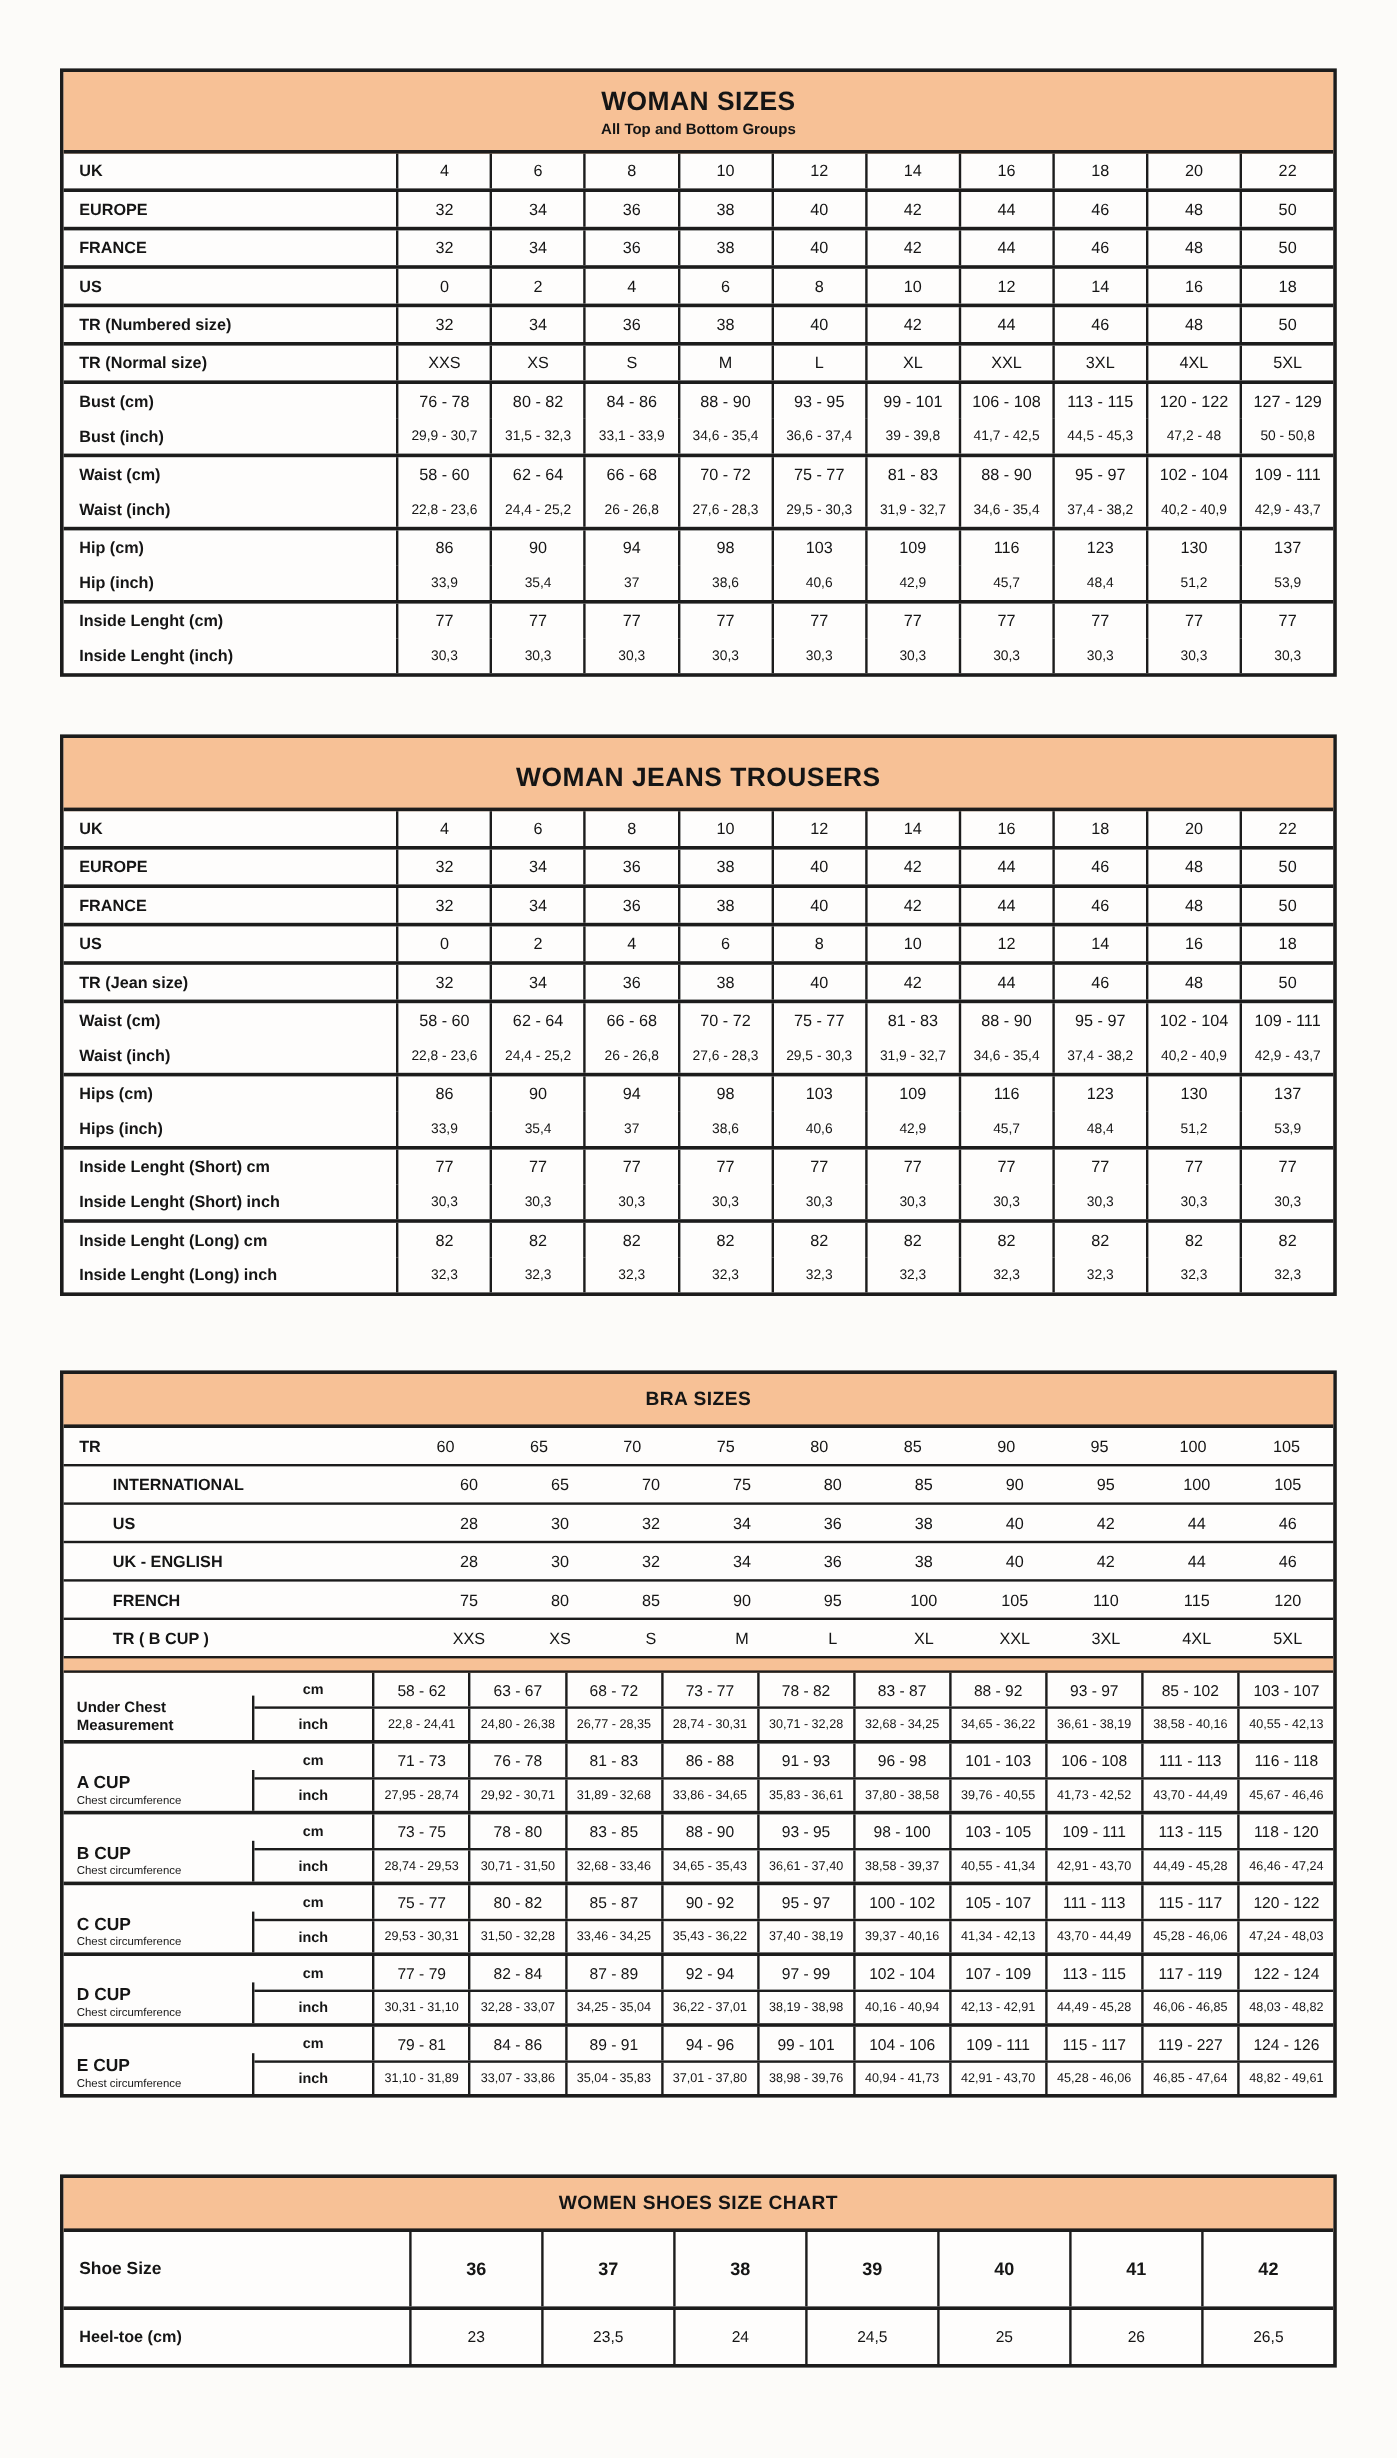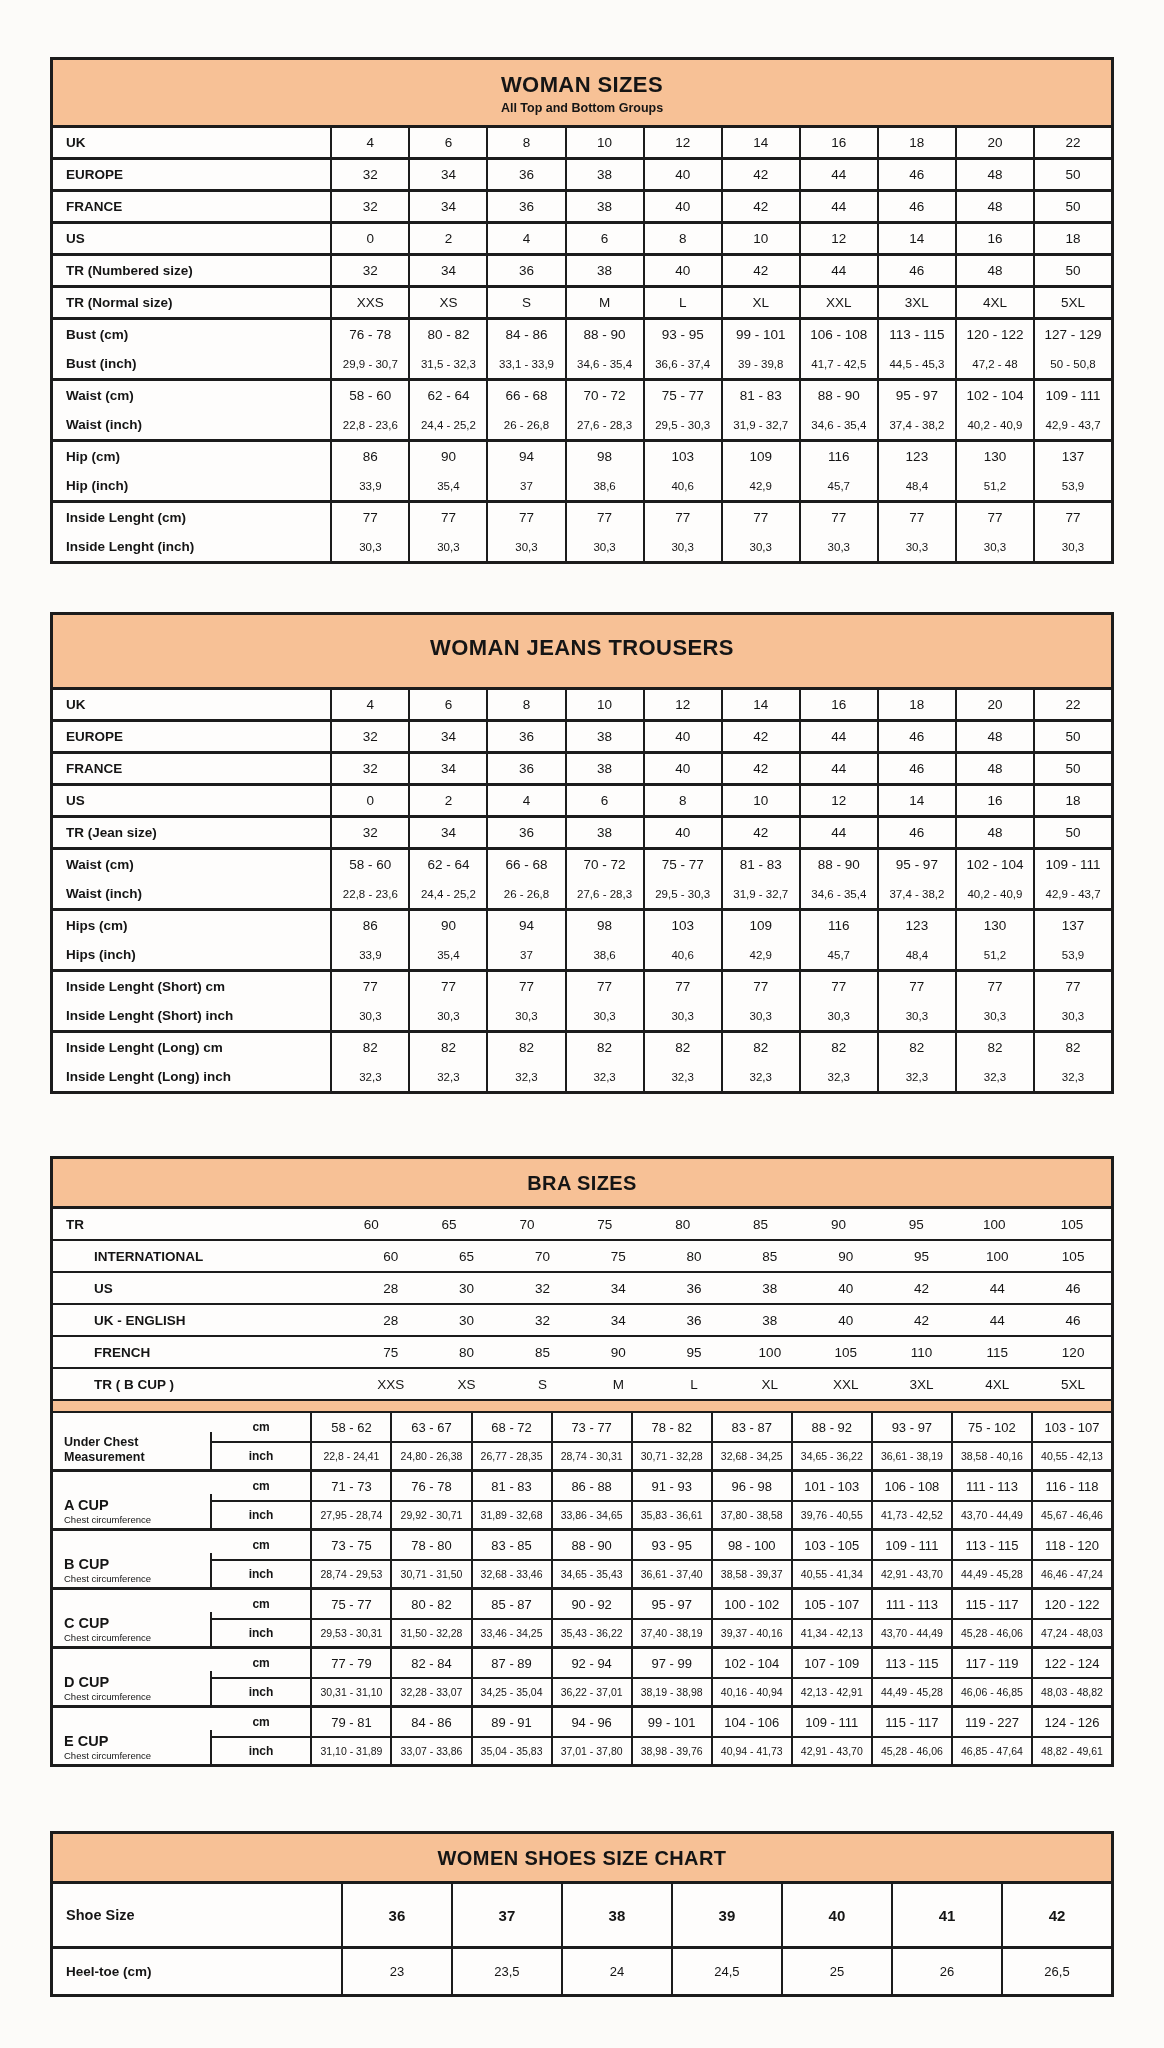--- a/index.html
+++ b/index.html
@@ -25,28 +25,28 @@
   .mb-a{margin-bottom:48px;}
   .mb-b{margin-bottom:62px;}
   .mb-c{margin-bottom:64px;}
 
   .tbl-header{
     background:var(--accent);
     border-bottom:3px solid var(--bc);
     text-align:center;
     padding:12px 0 10px 0;
   }
-  .tbl-header.tall{padding:20px 0 26px 0;}
+  .tbl-header.tall{padding:20px 0 12px 0;}
   .tbl-header.compact{padding:13px 0 11px 0;}
   .tbl-title{
     font-size:22px;
     font-weight:bold;
     letter-spacing:.4px;
   }
-  .tbl-header.compact .tbl-title{font-size:20px;}
+  .tbl-header.compact .tbl-title{font-size:16px;}
   .tbl-subtitle{
     font-size:12.5px;
     font-weight:bold;
     margin-top:3px;
   }
 
   
   .tbl-body .section + .section{border-top:3px solid var(--bc);}
   .row{display:flex;align-items:stretch;min-height:29px;}
   .cell{display:flex;align-items:center;}
@@ -634,21 +634,21 @@
             <div class="row u-cm">
               <div class="cell unit-cell">cm</div>
               <div class="cell value">58 - 62</div>
               <div class="cell value">63 - 67</div>
               <div class="cell value">68 - 72</div>
               <div class="cell value">73 - 77</div>
               <div class="cell value">78 - 82</div>
               <div class="cell value">83 - 87</div>
               <div class="cell value">88 - 92</div>
               <div class="cell value">93 - 97</div>
-              <div class="cell value">75 - 102</div>
+              <div class="cell value">85 - 102</div>
               <div class="cell value">103 - 107</div>
             </div>
             <div class="row u-inch">
               <div class="cell unit-cell">inch</div>
               <div class="cell value">22,8 - 24,41</div>
               <div class="cell value">24,80 - 26,38</div>
               <div class="cell value">26,77 - 28,35</div>
               <div class="cell value">28,74 - 30,31</div>
               <div class="cell value">30,71 - 32,28</div>
               <div class="cell value">32,68 - 34,25</div>

